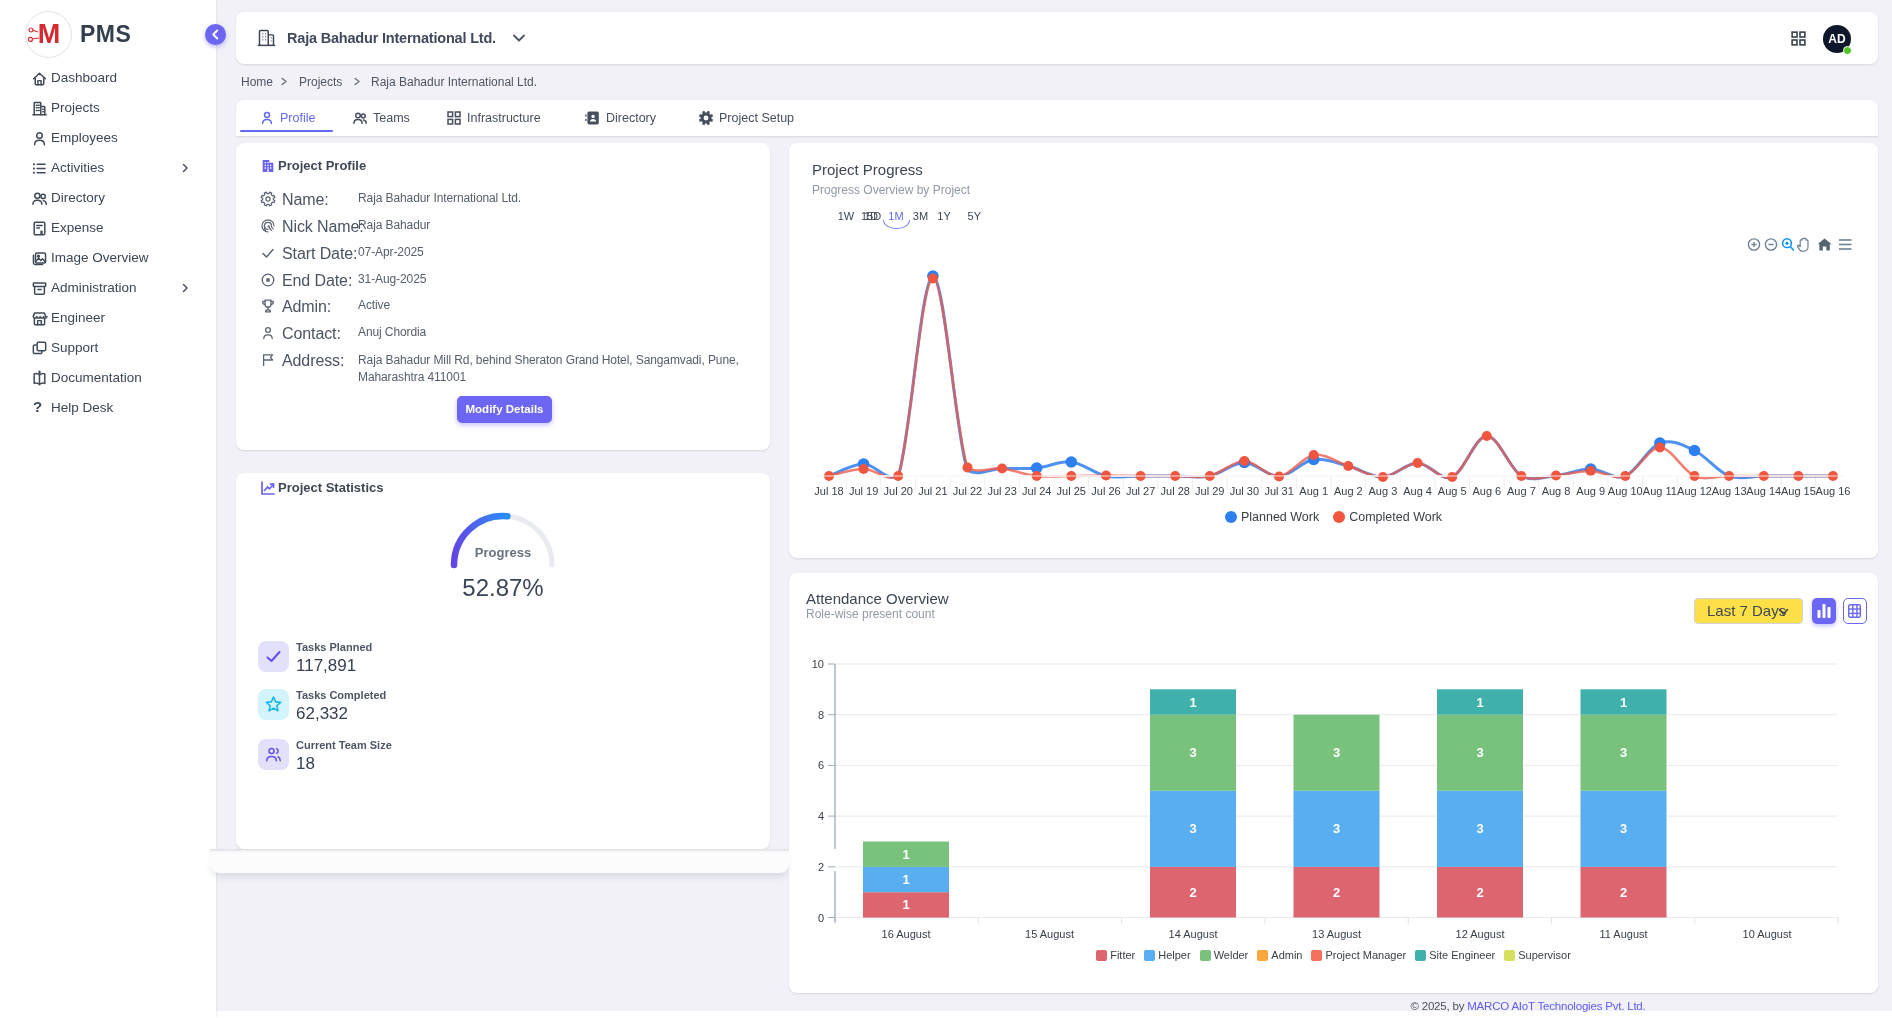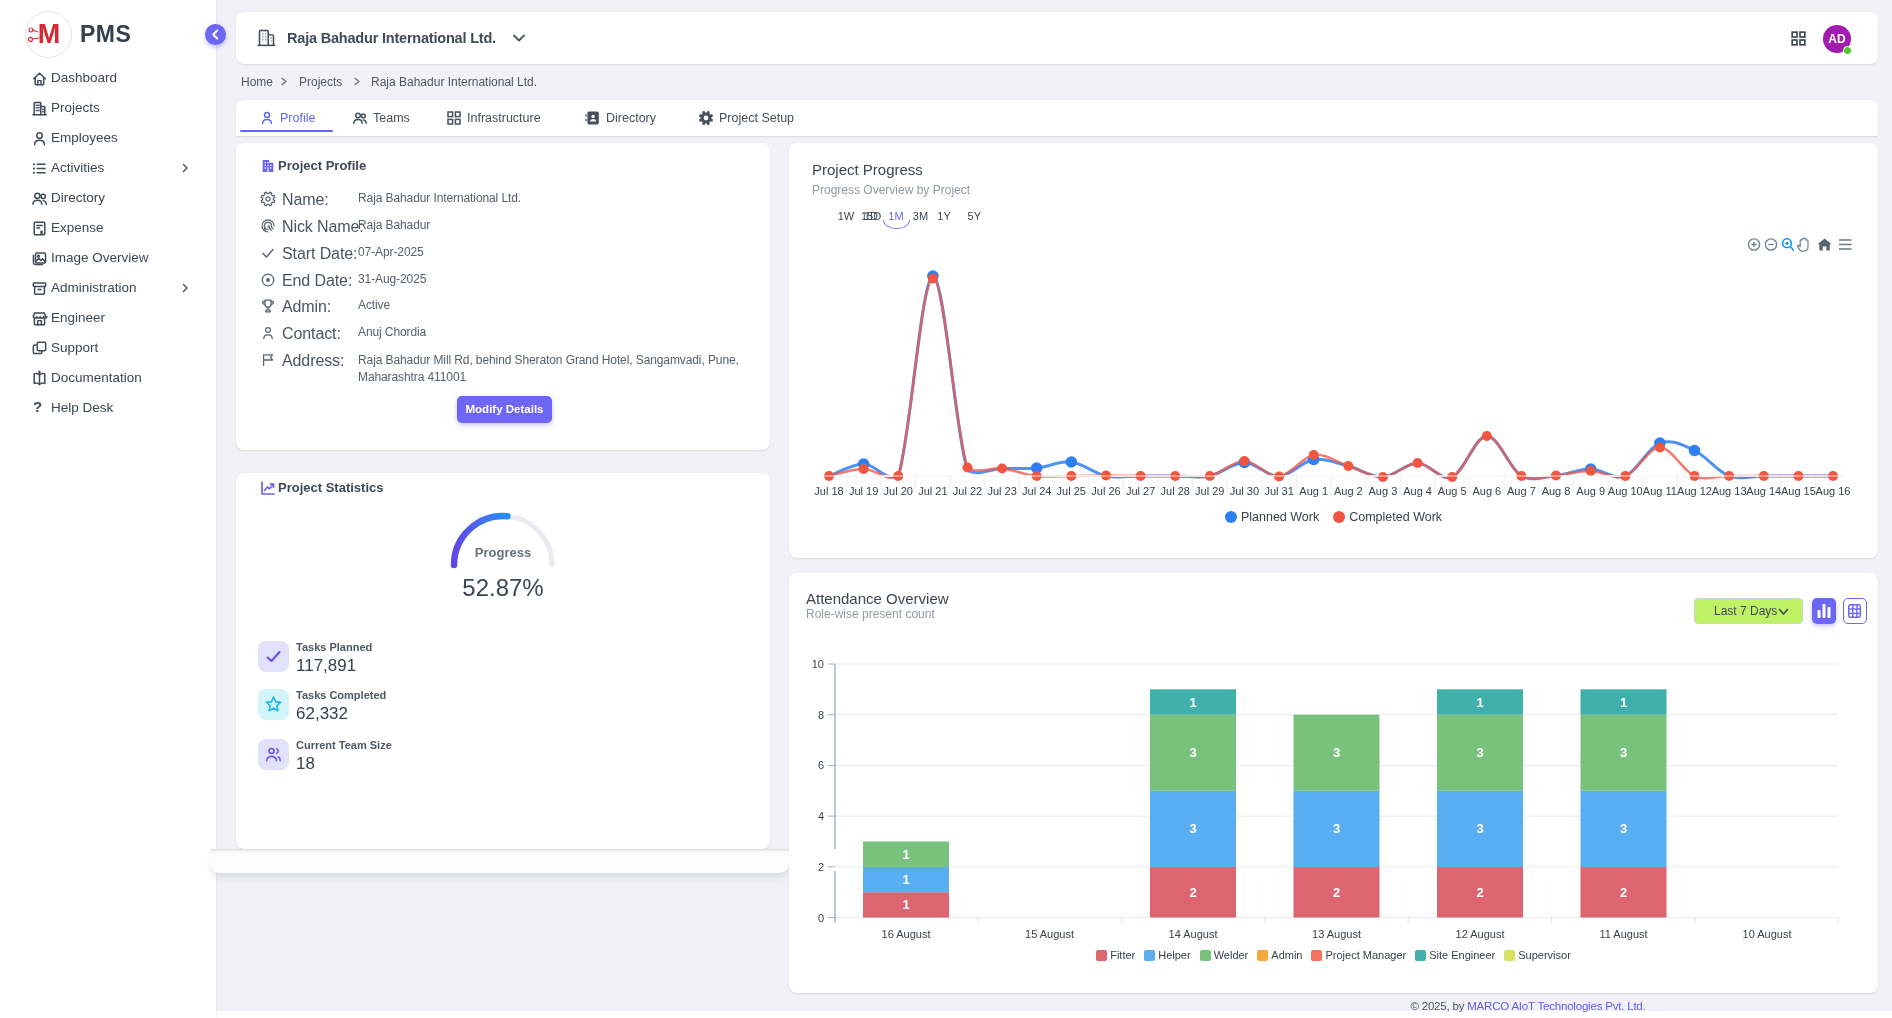--- a/index.html
+++ b/index.html
@@ -14,21 +14,21 @@
 #logo-circle { left:25px; top:11px; width:47px; height:47px; border-radius:50%; background:#fff; border:1px solid #e2e2e6; }
 #logo-m { left:25px; top:11px; width:47px; height:47px; font-size:27px; font-weight:bold; color:#d62a30; text-align:center; line-height:47px; letter-spacing:-1px;}
 #logo-pms { left:80px; top:21px; font-size:23px; font-weight:bold; color:#333f4d; letter-spacing:0.5px; }
 .mi { position:absolute; left:31px; width:17px; height:17px; }
 .mt { position:absolute; left:51px; font-size:13.5px; font-weight:500; color:#3b4656; }
 .mchev { position:absolute; left:180px; width:10px; height:10px; }
 
 #hdr { left:236px; top:12px; width:1642px; height:52px; }
 #hdr-title { left:287px; top:30px; font-size:14.5px; letter-spacing:-0.2px; font-weight:600; color:#404a5c; }
 #collapse { left:205px; top:24px; width:21px; height:21px; border-radius:50%; background:#6c66f2; box-shadow:0 2px 4px rgba(108,102,242,.45); }
-#avatar { left:1823px; top:25px; width:28px; height:28px; border-radius:50%; background:#a21caf; color:#fff; font-size:12px; font-weight:bold; text-align:center; line-height:28px; }
+#avatar { left:1823px; top:25px; width:28px; height:28px; border-radius:50%; background:#0f172a; color:#fff; font-size:12px; font-weight:bold; text-align:center; line-height:28px; }
 #avdot { left:1843px; top:46px; width:9px; height:9px; border-radius:50%; background:#4fc421; border:1.5px solid #fff; }
 
 .bc { position:absolute; top:75px; font-size:12px; color:#4e5664; }
 
 #tabbar { left:236px; top:100px; width:1642px; height:36px; background:#fff; border-radius:8px 8px 0 0; box-shadow:0 1px 2px rgba(56,65,74,.14); }
 .tab { position:absolute; top:111px; font-size:12.5px; font-weight:500; color:#454f5e; }
 .tabico { position:absolute; top:110px; width:16px; height:16px; }
 #tab-underline { left:240px; top:129.5px; width:93px; height:2.5px; background:#636af0; border-radius:2px; }
 
 .ptitle { position:absolute; font-size:13px; font-weight:600; color:#3f4856; }
@@ -38,21 +38,21 @@
 #modify { left:457px; top:396px; width:95px; height:27px; background:#6d66f2; border-radius:5px; color:#fff; font-size:11.5px; font-weight:bold; text-align:center; line-height:27px; box-shadow:0 2px 5px rgba(109,102,242,.4);}
 
 .statbox { position:absolute; left:258px; width:31px; height:31px; border-radius:8px; }
 .statlab { position:absolute; left:296px; font-size:11px; font-weight:bold; color:#4d5665; }
 .statval { position:absolute; left:296px; font-size:17px; color:#36414f; }
 
 .ctitle { position:absolute; font-size:15px; font-weight:400; color:#3d4654; }
 .csub { position:absolute; font-size:12px; color:#9199a6; }
 .rng { position:absolute; top:210px; font-size:11px; font-weight:500; color:#3c4654; }
 
-#sel7 { left:1694px; top:598px; width:109px; height:26px; border:1px solid #ced3da; border-radius:4px; background:#bef264; font-size:12px; color:#3f4856; line-height:24px; padding-left:19px; }
+#sel7 { left:1694px; top:598px; width:109px; height:26px; border:1px solid #ced3da; border-radius:4px; background:#fde047; font-size:15px; color:#3f4856; line-height:24px; padding-left:12px; }
 #btnbar { left:1812px; top:598px; width:24px; height:26px; background:#6b67f4; border-radius:5px; box-shadow:0 2px 4px rgba(107,103,244,.4); }
 #btntbl { left:1843px; top:598px; width:24px; height:26px; background:#fff; border:1.5px solid #6b67f4; border-radius:5px; }
 
 #legend1 { left:789px; top:510px; width:1089px; display:flex; justify-content:center; gap:14px; font-size:12.5px; color:#3a4149; align-items:center;}
 #legend2 { left:789px; top:949px; width:1089px; display:flex; justify-content:center; gap:9px; font-size:11px; color:#3a4149; align-items:center;}
 .ldot { width:12px; height:12px; border-radius:50%; margin-right:4px; }
 .lsq { width:11px; height:11px; border-radius:2px; margin-right:3px; }
 .litem { display:flex; align-items:center; }
 
 #stripe { left:210px; top:849px; width:579px; height:24px; background:#fcfcfd; border-radius:0 0 9px 9px; box-shadow:0 6px 6px -2px rgba(90,90,130,.15), inset 0 4px 3px -3px rgba(56,65,74,.22); z-index:40;}

